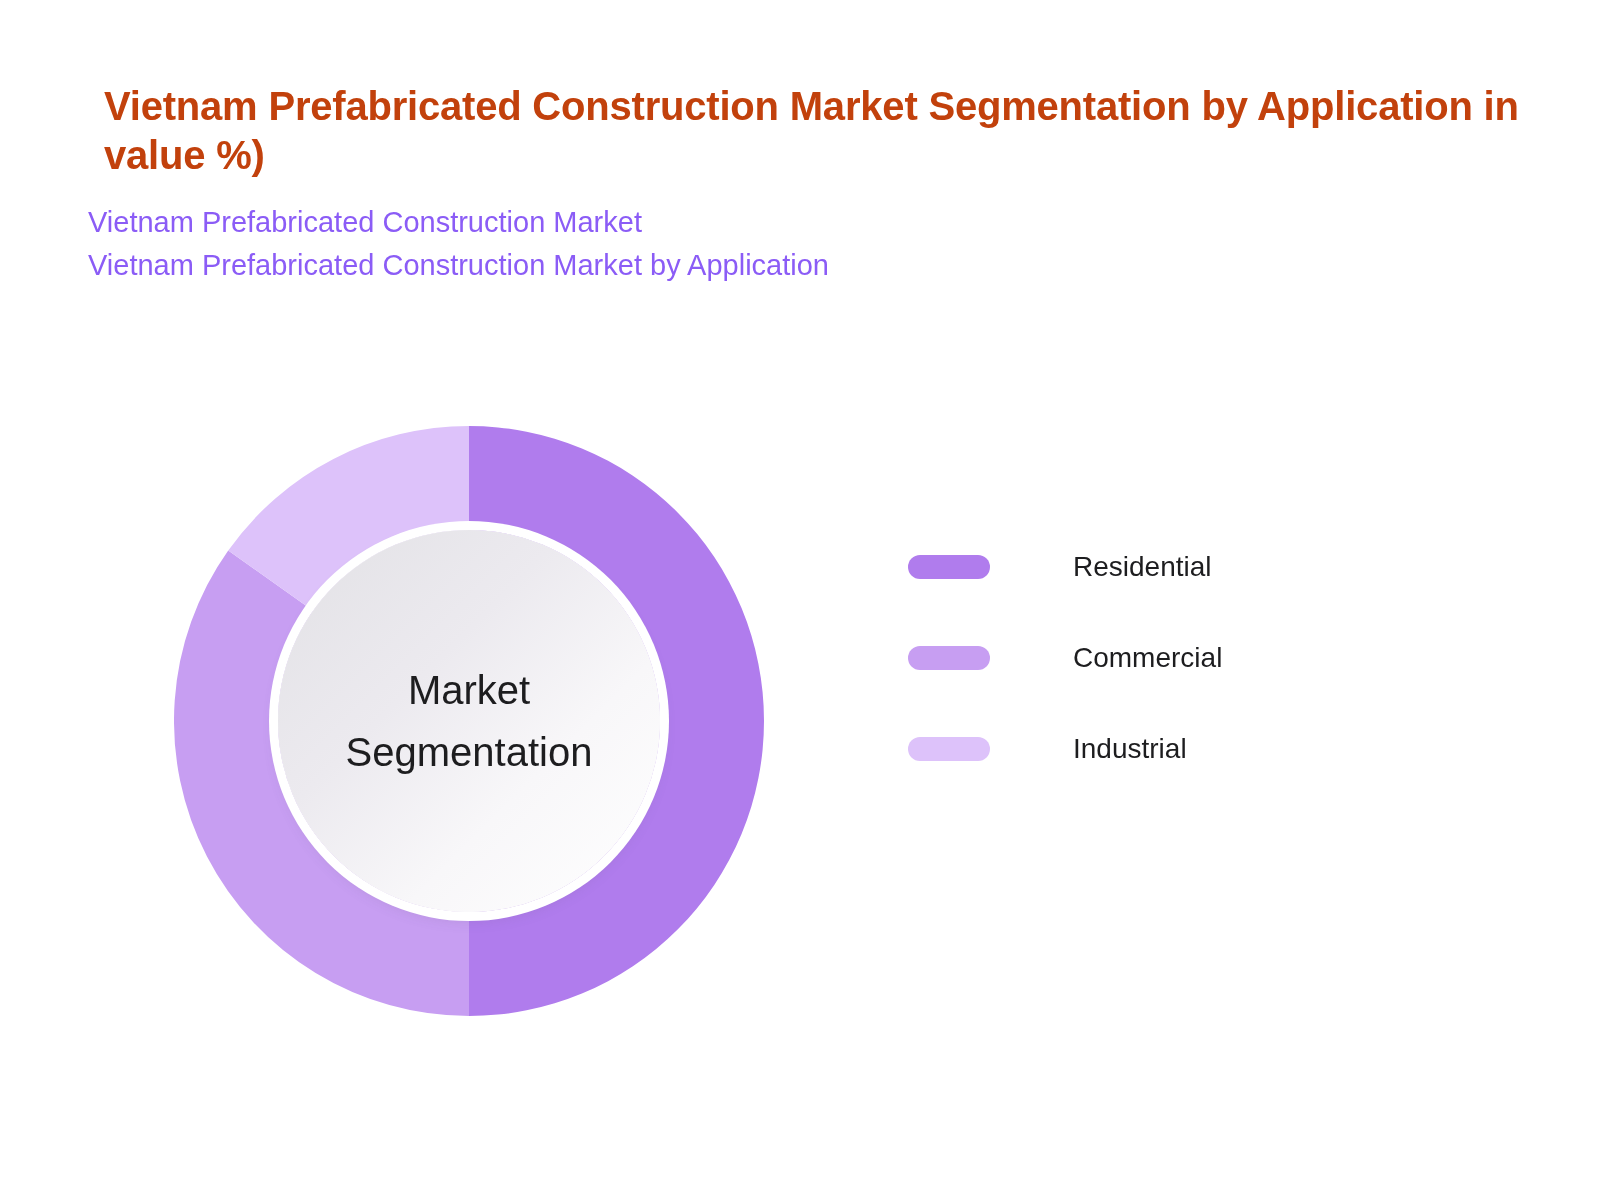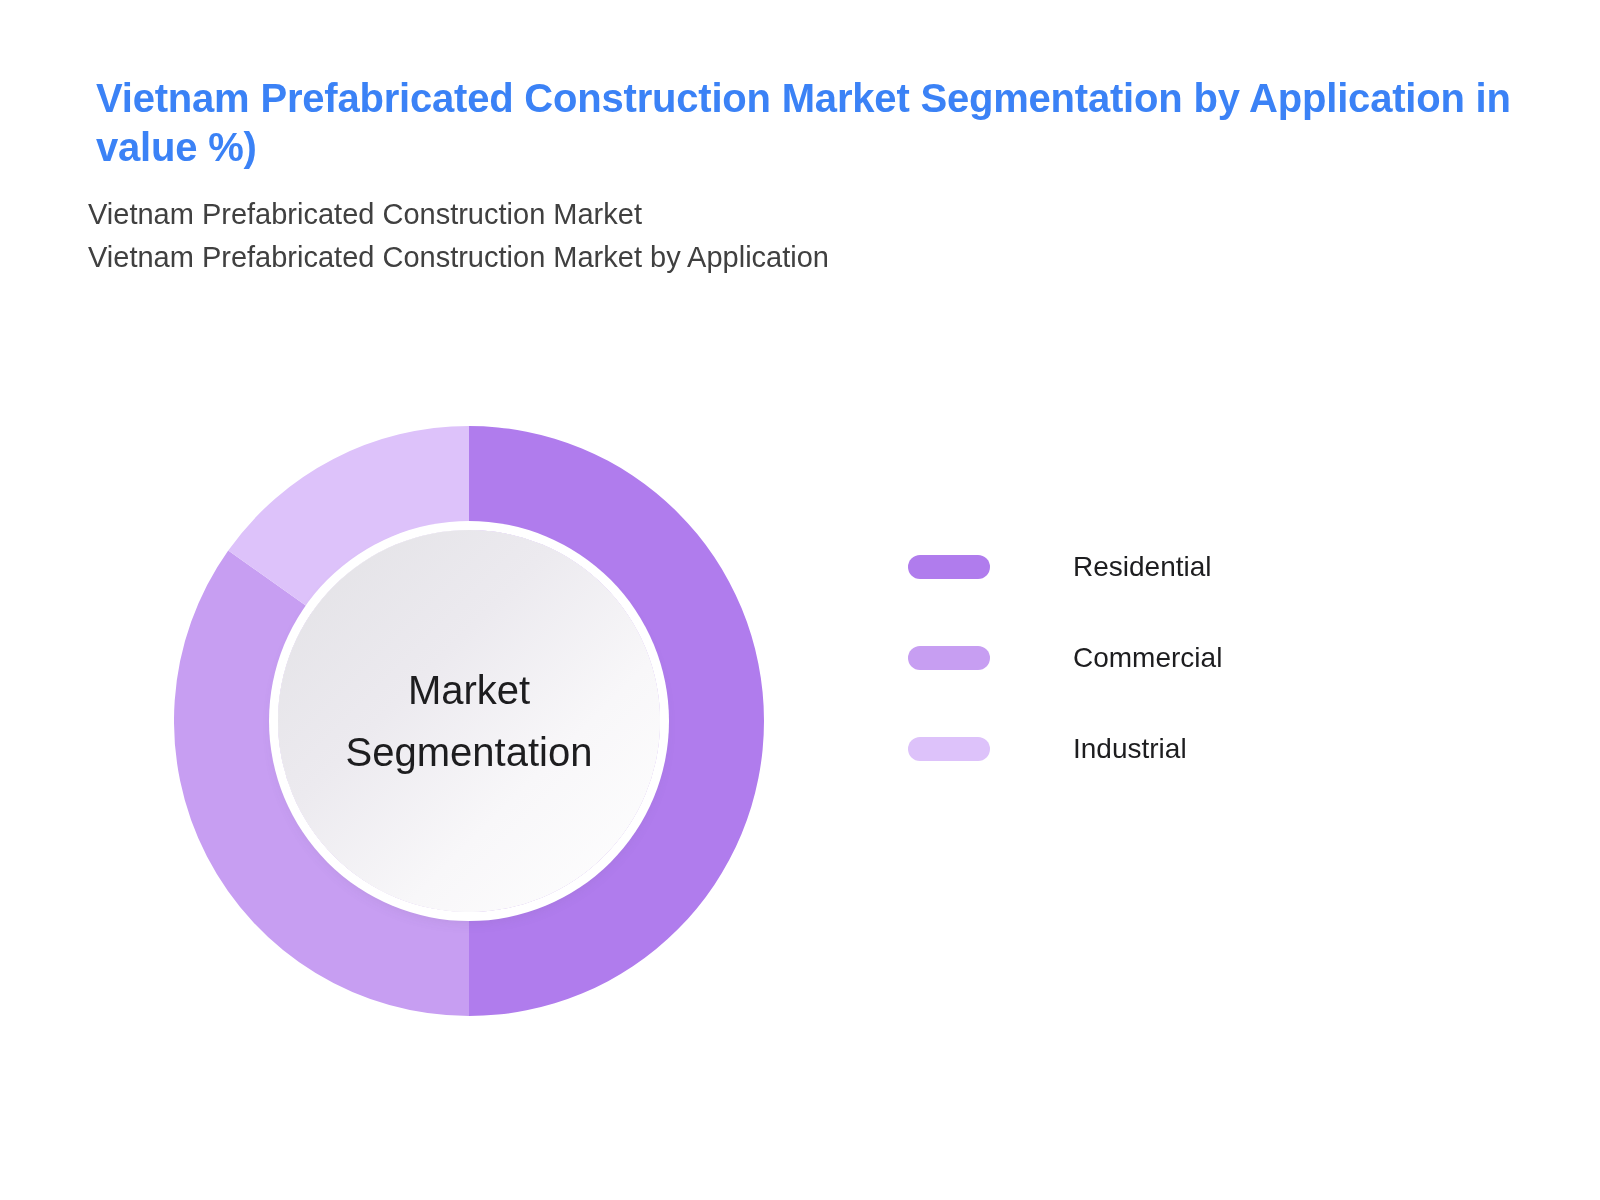--- a/index.html
+++ b/index.html
@@ -21,30 +21,30 @@
   #header {
     position: absolute;
     left: 88px;
     top: 66px;
     width: 1480px;
   }
   #chart-title {
     font-size: 40px;
     font-weight: bold;
     line-height: 1.22;
-    color: #3b82f6;
+    color: #c2410c;
     letter-spacing: -0.2px;
-    margin: 8px;
+    margin: 16px;
     white-space: pre-wrap;
   }
   #chart-subtitle-1,
   #chart-subtitle-2 {
     font-size: 29px;
     font-weight: normal;
-    color: #404040;
+    color: #8b5cf6;
     line-height: 1.0;
     margin: 0;
   }
   #chart-subtitle-1 { margin-top: 28px; }
   #chart-subtitle-2 { margin-top: 14px; }
 
   
   #chart-area {
     position: absolute;
     left: 0;

